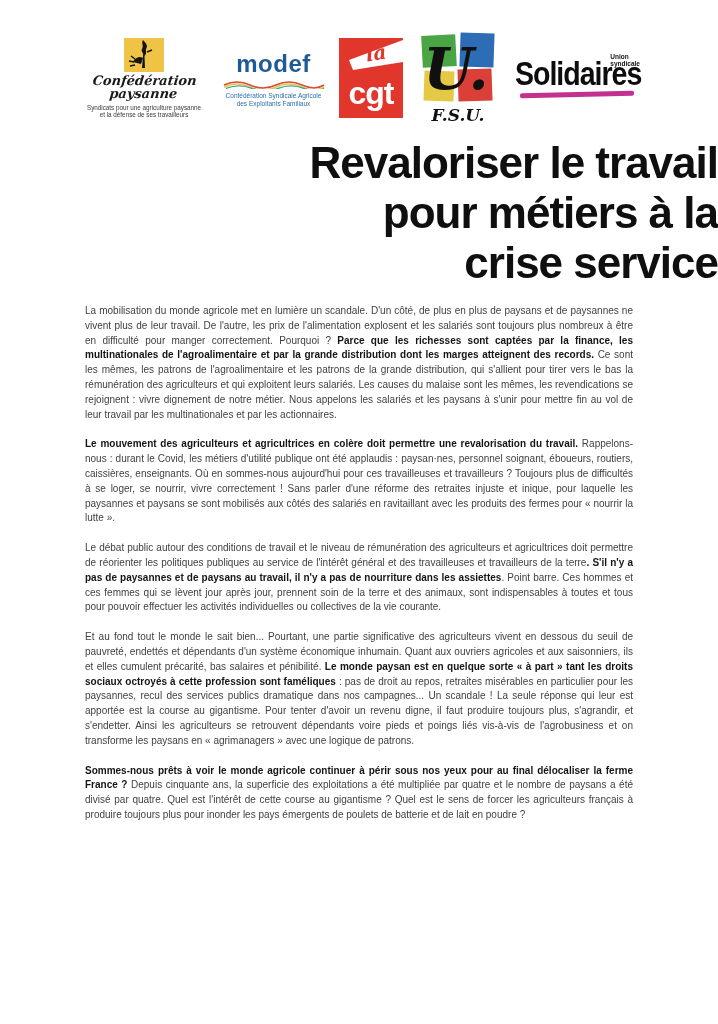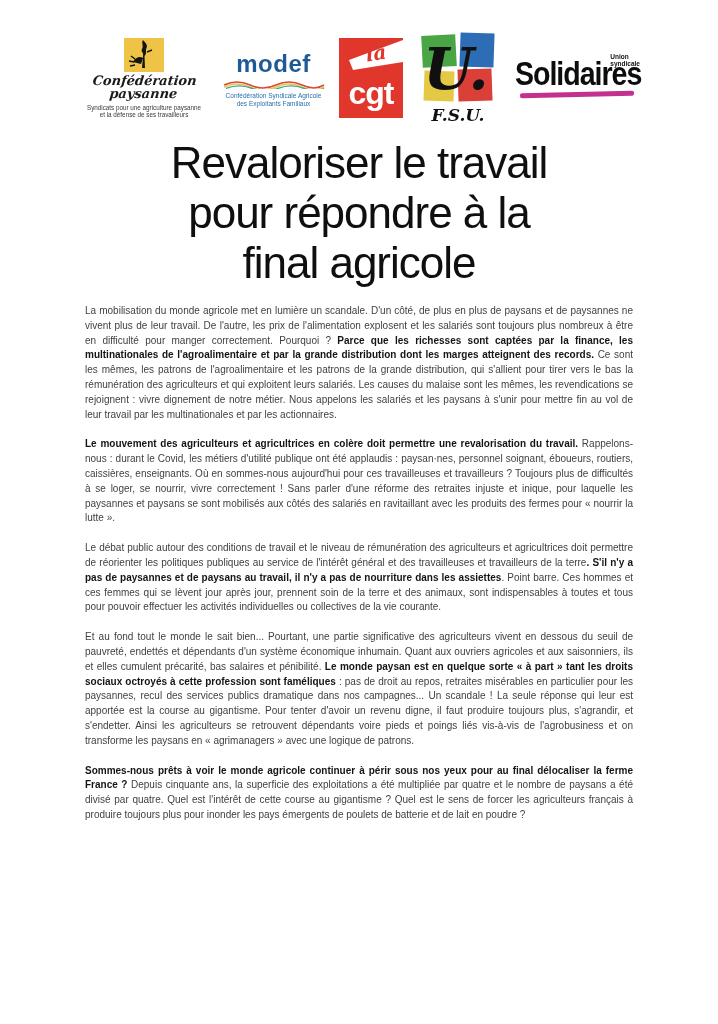--- a/index.html
+++ b/index.html
@@ -67,23 +67,23 @@
   }
   .sol-underline {
     width: 114px; height: 5px; background: #c4308f;
     margin-top: 3px; transform: rotate(-1.2deg);
     border-radius: 2px;
   }
 
   
   .title {
     margin-top: 12px;
-    text-align: center;
+    text-align: right;
     font-family: "Liberation Sans", sans-serif;
-    font-weight: normal;
+    font-weight: bold;
     font-size: 44px;
     line-height: 50px;
     letter-spacing: -1px;
     color: #0f0f0f;
   }
 
   
   .body-text {
     margin: 16px 85px 0 85px;
     width: 548px;
@@ -163,22 +163,22 @@
         <div>syndicale</div>
       </div>
       <div class="sol-word">Solidaires</div>
       <div class="sol-underline"></div>
     </div>
 
   </div>
 
   <h1 class="title">
     <div>Revaloriser le travail</div>
-    <div>pour répondre à la</div>
-    <div>final agricole</div>
+    <div>pour métiers à la</div>
+    <div>crise service</div>
   </h1>
 
   <div class="body-text">
       <p><span class="run">La mobilisation du monde agricole met en lumière un scandale. D'un côté, de plus en plus de paysans et de paysannes ne vivent plus de leur travail. De l'autre, les prix de l'alimentation explosent et les salariés sont toujours plus nombreux à être en difficulté pour manger correctement. Pourquoi ? </span><span class="run bold">Parce que les richesses sont captées par la finance, les multinationales de l'agroalimentaire et par la grande distribution dont les marges atteignent des records.</span><span class="run"> Ce sont les mêmes, les patrons de l'agroalimentaire et les patrons de la grande distribution, qui s'allient pour tirer vers le bas la rémunération des agriculteurs et qui exploitent leurs salariés. Les causes du malaise sont les mêmes, les revendications se rejoignent : vivre dignement de notre métier. Nous appelons les salariés et les paysans à s'unir pour mettre fin au vol de leur travail par les multinationales et par les actionnaires.</span></p>
       <p><span class="run bold">Le mouvement des agriculteurs et agricultrices en colère doit permettre une revalorisation du travail.</span><span class="run"> Rappelons-nous : durant le Covid, les métiers d'utilité publique ont été applaudis : paysan·nes, personnel soignant, éboueurs, routiers, caissières, enseignants. Où en sommes-nous aujourd'hui pour ces travailleuses et travailleurs ? Toujours plus de difficultés à se loger, se nourrir, vivre correctement ! Sans parler d'une réforme des retraites injuste et inique, pour laquelle les paysannes et paysans se sont mobilisés aux côtés des salariés en ravitaillant avec les produits des fermes pour « nourrir la lutte ».</span></p>
       <p><span class="run">Le débat public autour des conditions de travail et le niveau de rémunération des agriculteurs et agricultrices doit permettre de réorienter les politiques publiques au service de l'intérêt général et des travailleuses et travailleurs de la terre</span><span class="run bold">. S'il n'y a pas de paysannes et de paysans au travail, il n'y a pas de nourriture dans les assiettes</span><span class="run">. Point barre. Ces hommes et ces femmes qui se lèvent jour après jour, prennent soin de la terre et des animaux, sont indispensables à toutes et tous pour pouvoir effectuer les activités individuelles ou collectives de la vie courante.</span></p>
       <p><span class="run">Et au fond tout le monde le sait bien... Pourtant, une partie significative des agriculteurs vivent en dessous du seuil de pauvreté, endettés et dépendants d'un système économique inhumain. Quant aux ouvriers agricoles et aux saisonniers, ils et elles cumulent précarité, bas salaires et pénibilité. </span><span class="run bold">Le monde paysan est en quelque sorte « à part » tant les droits sociaux octroyés à cette profession sont faméliques</span><span class="run"> : pas de droit au repos, retraites misérables en particulier pour les paysannes, recul des services publics dramatique dans nos campagnes... Un scandale ! La seule réponse qui leur est apportée est la course au gigantisme. Pour tenter d'avoir un revenu digne, il faut produire toujours plus, s'agrandir, et s'endetter. Ainsi les agriculteurs se retrouvent dépendants voire pieds et poings liés vis-à-vis de l'agrobusiness et on transforme les paysans en « agrimanagers » avec une logique de patrons.</span></p>
       <p><span class="run bold">Sommes-nous prêts à voir le monde agricole continuer à périr sous nos yeux pour au final délocaliser la ferme France ?</span><span class="run"> Depuis cinquante ans, la superficie des exploitations a été multipliée par quatre et le nombre de paysans a été divisé par quatre. Quel est l'intérêt de cette course au gigantisme ? Quel est le sens de forcer les agriculteurs français à produire toujours plus pour inonder les pays émergents de poulets de batterie et de lait en poudre ?</span></p>
     </div>
 

